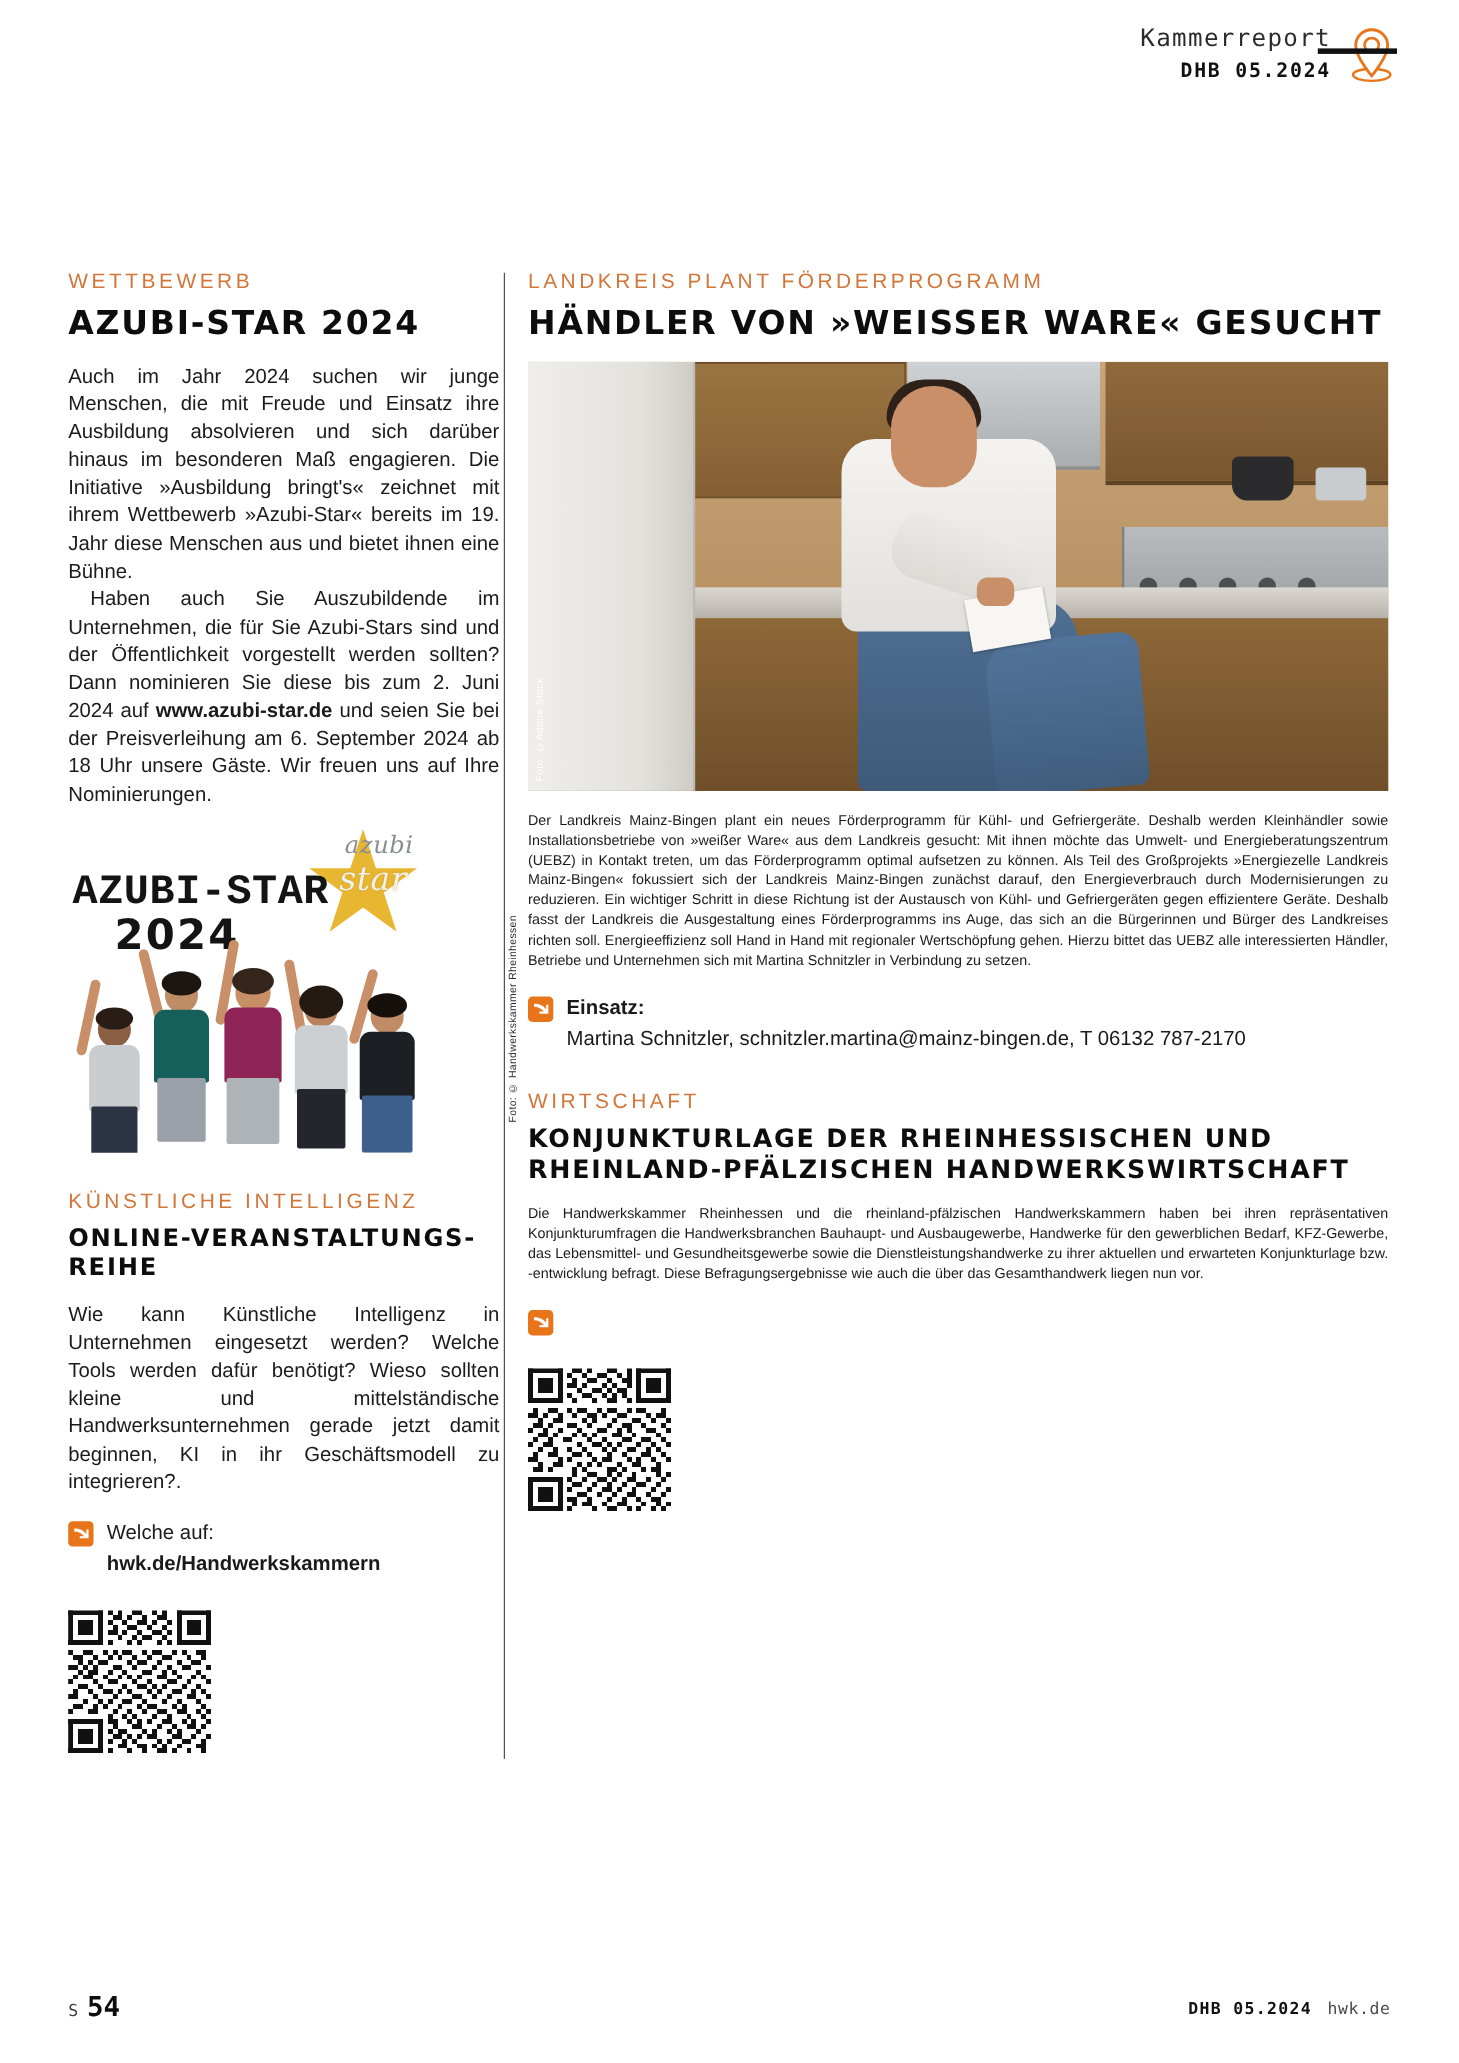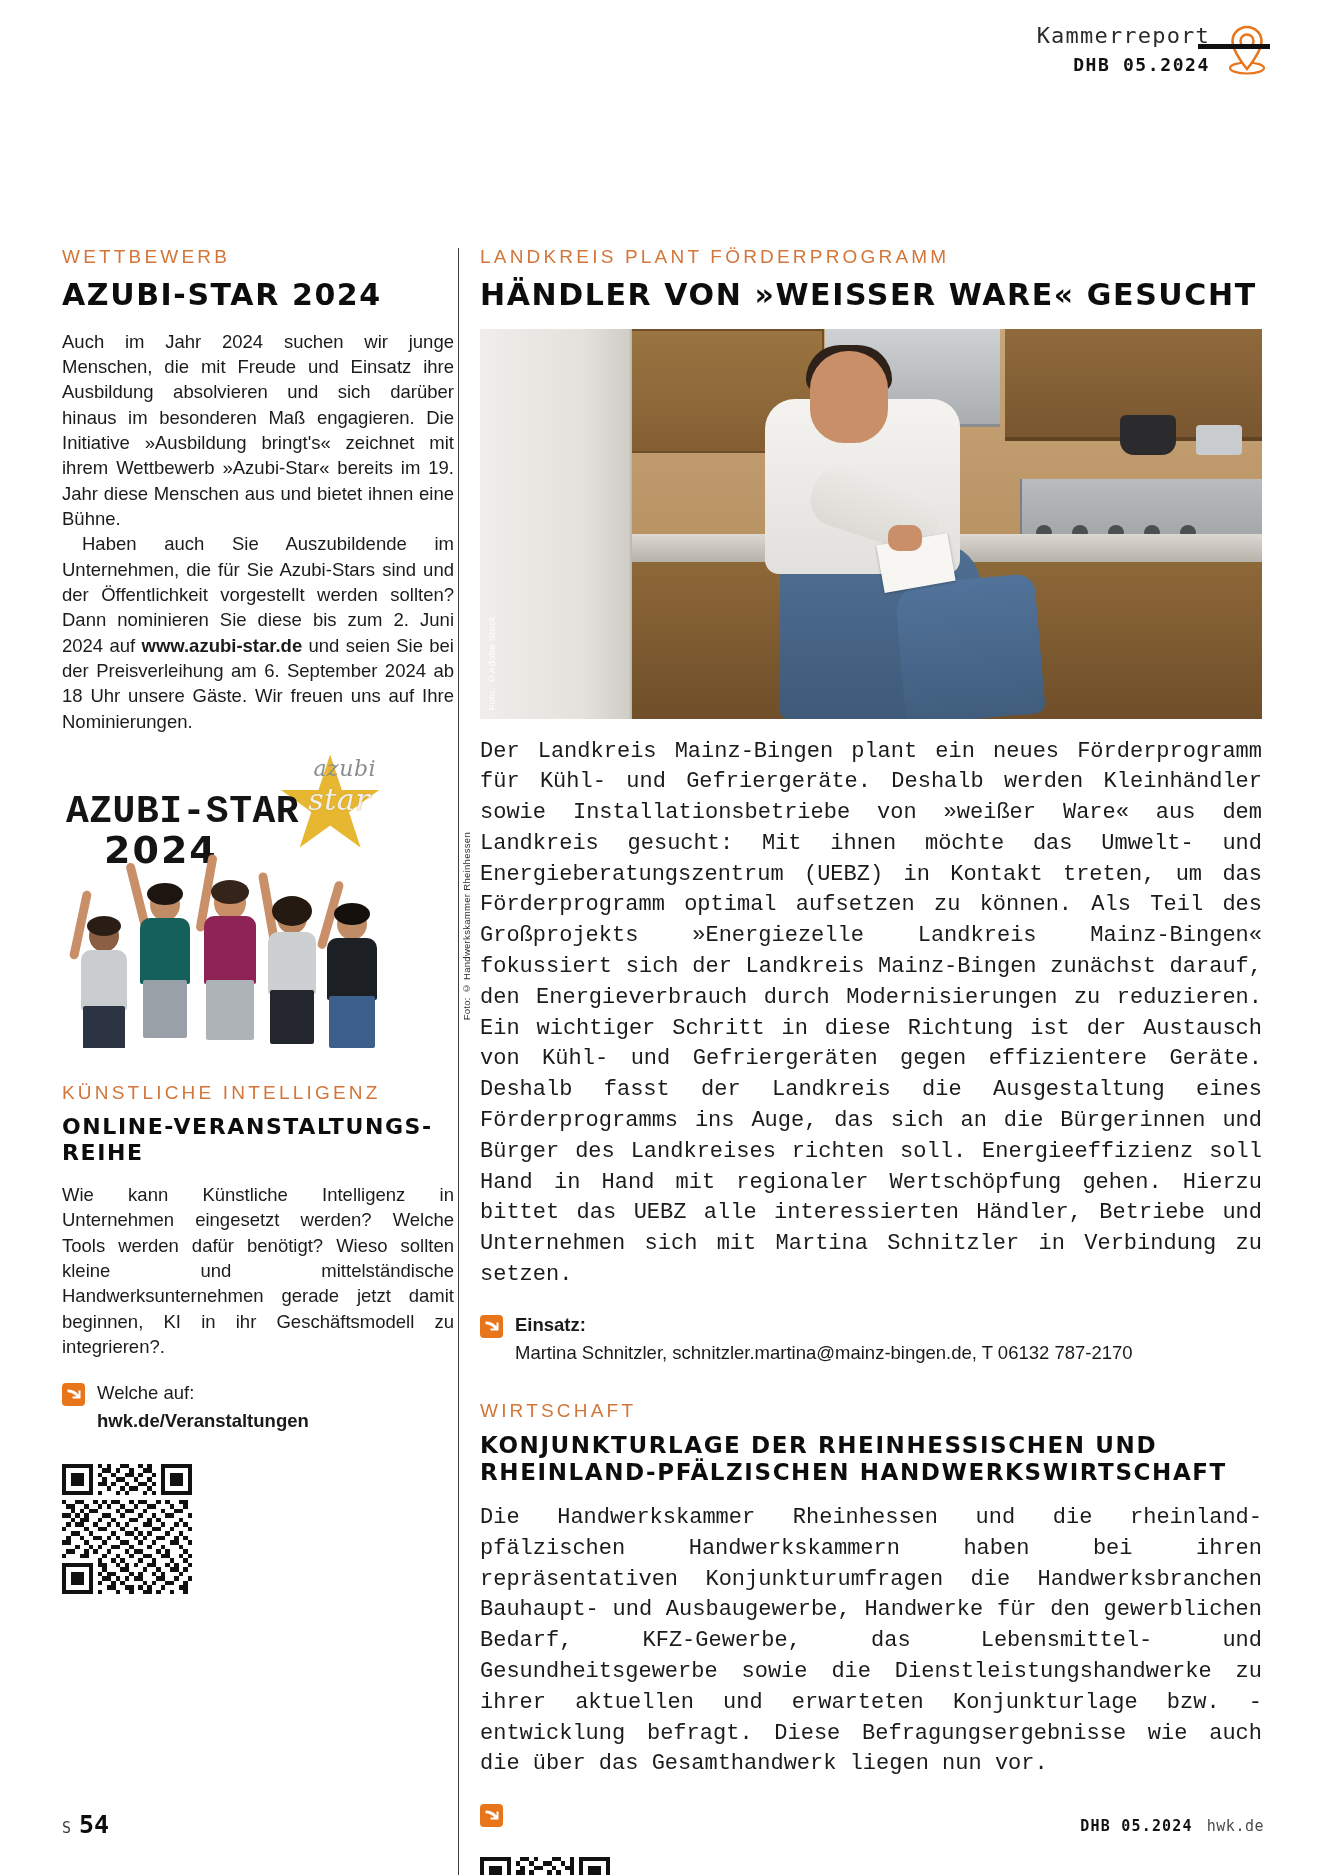--- a/index.html
+++ b/index.html
@@ -100,21 +100,21 @@
     font-family: "Liberation Sans", sans-serif;
     font-size: 18.5px;
     line-height: 1.36;
     margin: 0 0 0 0;
     text-align: justify;
     color: #1b1b1b;
     hyphens: auto;
   }
   p.body + p.body { text-indent: 20px; }
   .col-left p.body { font-size: 18.5px; line-height: 1.37; }
-  .col-right p.body { font-size: 22px; line-height: 1.40; font-family: Liberation Mono, monospace; }
+  .col-right p.body { font-size: 13px; line-height: 1.40; }
   .bold-inline { font-weight: bold; }
 
   
   .figure { position: relative; margin-top: 14px; }
   .credit {
     position: absolute;
     font-family: "Liberation Sans", sans-serif;
     font-size: 9.5px;
     color: #2b2b2b;
     writing-mode: vertical-rl;
@@ -392,21 +392,21 @@
       <p class="body">Wie kann Künstliche Intelligenz in Unternehmen eingesetzt werden? Welche Tools werden dafür benötigt? Wieso sollten kleine und mittelständische Handwerksunternehmen gerade jetzt damit beginnen, KI in ihr Geschäftsmodell zu integrieren?.</p>
 
       <div class="callout">
         <span class="arrow-badge">
           <svg width="17" height="17" viewBox="0 0 17 17" xmlns="http://www.w3.org/2000/svg">
             <path d="M2.5 3.5 C7 3.5 11 5 13.5 8.5 L13.5 4.5 L15.5 4.5 L15.5 12.5 L7.5 12.5 L7.5 10.5 L11.5 10.5 C9 7.8 6 6.2 2.5 6.2 Z" fill="#ffffff"></path>
           </svg>
         </span>
         <div class="callout-text">
           <div class="lead">Welche auf:</div>
-          <div class="sub b">hwk.de/Veranstaltungen</div>
+          <div class="sub b">hwk.de/Handwerkskammern</div>
         </div>
       </div>
 
       <svg class="qr" width="130" height="130" viewBox="0 0 29 29" shape-rendering="crispEdges">
         <rect width="29" height="29" fill="#ffffff"></rect>
         <g fill="#111111">
           <rect x="0" y="0" width="7" height="1"></rect>
             <rect x="0" y="6" width="7" height="1"></rect>
           <rect x="0" y="0" width="1" height="7"></rect>
             <rect x="6" y="0" width="1" height="7"></rect>

